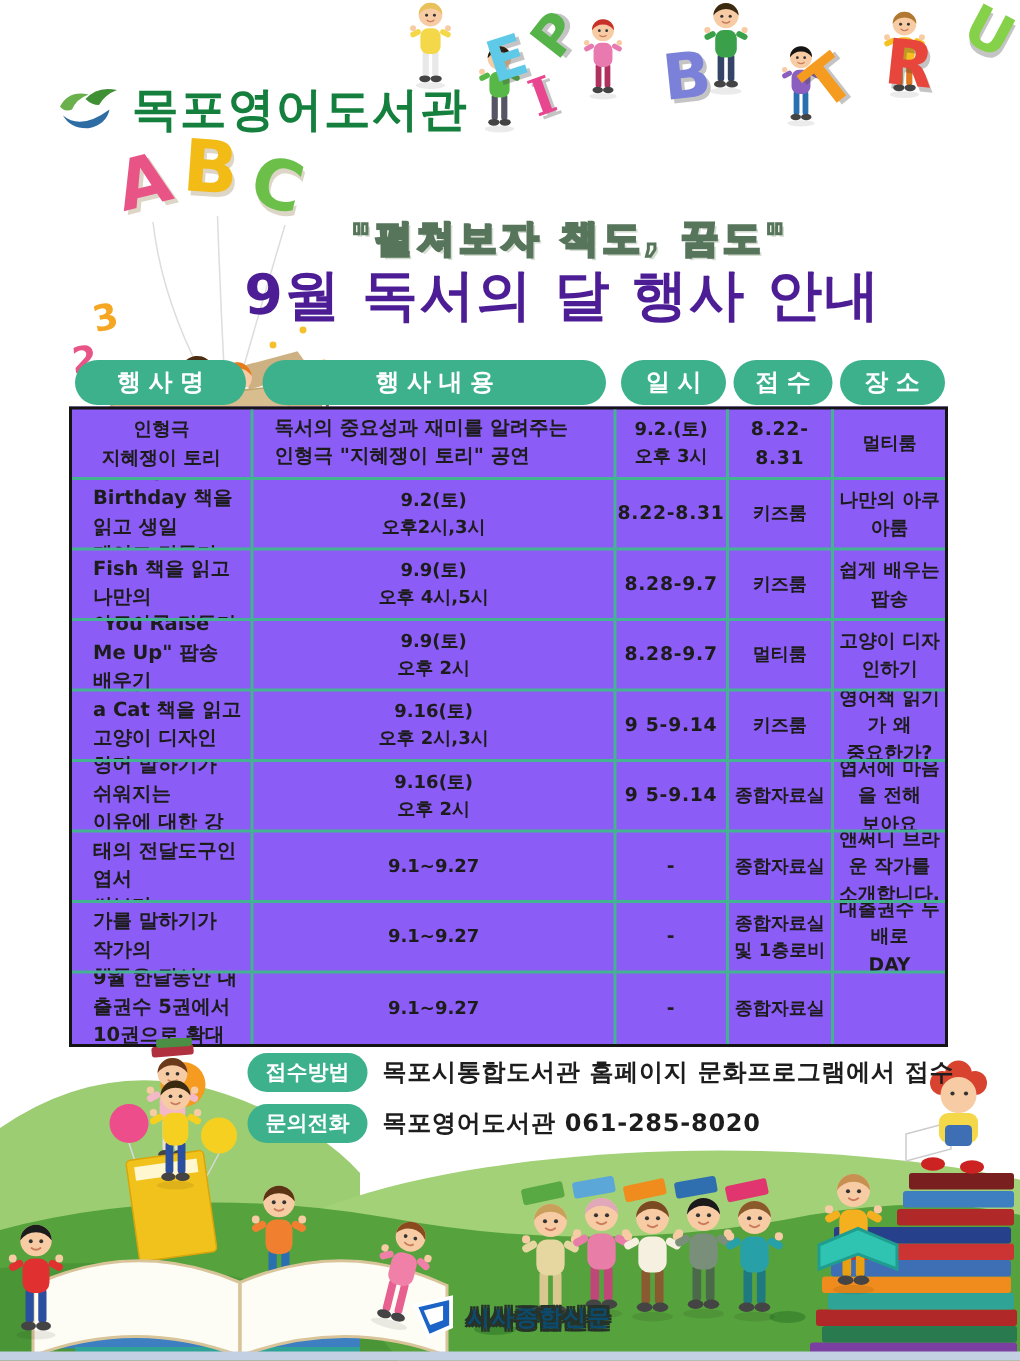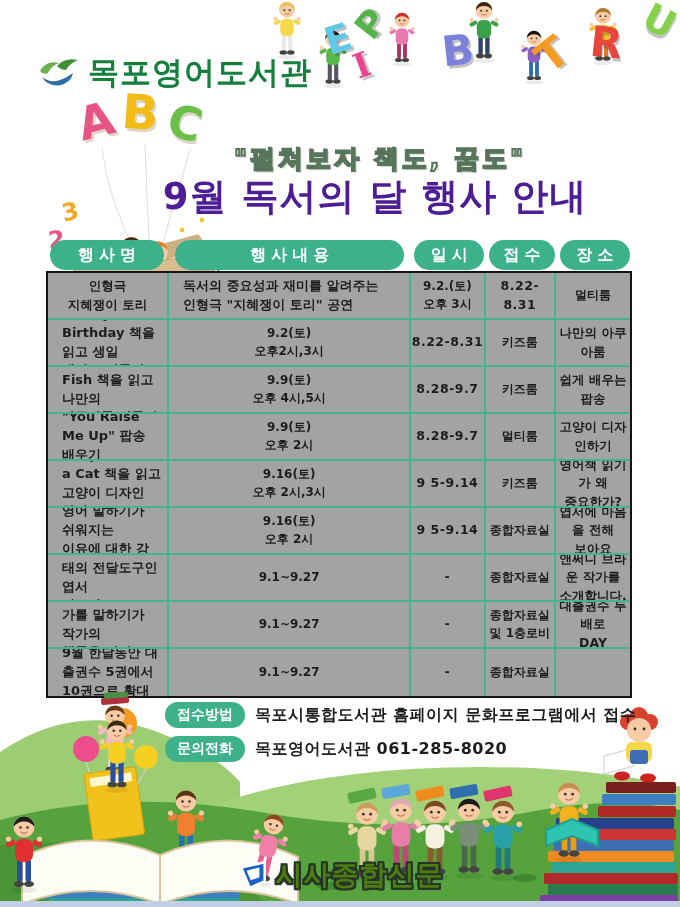--- a/index.html
+++ b/index.html
@@ -49,21 +49,21 @@
          font-size:37px;font-weight:900;letter-spacing:1px;color:#4c1d95;}
 
   
   .tbl{position:absolute;left:46px;top:240px;width:586px;}
   .thead{display:grid;grid-template-columns:20.8% 41.6% 12.8% 12.1% 12.7%;height:30px;}
   .hcell{display:flex;justify-content:center;align-items:center;}
   .pill{background:#3cb18c;color:#fff;font-weight:700;font-size:16px;letter-spacing:5px;
         border-radius:16px;height:30px;line-height:30px;text-align:center;width:94%;
         padding-left:5px;box-sizing:border-box;}
   .tbody{margin-top:1px;border:2.5px solid #141414;display:grid;
-         grid-template-columns:20.8% 41.6% 12.8% 12.1% 12.7%;grid-auto-rows:47px;background:#a3a3a3;}
+         grid-template-columns:20.8% 41.6% 12.8% 12.1% 12.7%;grid-auto-rows:47px;background:#8b5cf6;}
   .cell{display:flex;align-items:center;justify-content:center;text-align:center;
         border-right:2px solid #44b391;border-bottom:2px solid #44b391;
         white-space:pre-line;color:#1c1c1c;font-weight:700;line-height:1.45;overflow:hidden;}
   .cell:nth-child(5n){border-right:none;}
   .cell:nth-child(n+41){border-bottom:none;}
   .c-name{font-size:12.5px;}
   .c-desc{justify-content:flex-start;text-align:left;padding:0 6px 0 14px;font-size:13px;}
   .c-date{font-size:12px;}
   .c-reg{font-size:12.5px;letter-spacing:.5px;}
   .c-place{font-size:12px;}
@@ -72,21 +72,21 @@
   .finfo{position:absolute;left:165px;top:702px;width:480px;z-index:5;}
   .frow{display:flex;align-items:center;gap:10px;margin-bottom:8px;}
   .fpill{background:#3cb18c;color:#fff;font-weight:700;font-size:14px;
          padding:4px 12px;border-radius:15px;white-space:nowrap;}
   .ftext{font-weight:700;font-size:16px;color:#1d1d1d;letter-spacing:.5px;}
 
   
   .scene{position:absolute;left:0;top:692px;width:680px;height:215px;z-index:1;}
   .press{position:absolute;left:0;bottom:14px;width:680px;display:flex;justify-content:center;
          align-items:center;gap:5px;z-index:6;}
-  .press-text{font-size:27px;font-weight:900;color:#4d7c0f;letter-spacing:1px;
+  .press-text{font-size:15px;font-weight:900;color:#0c4a6e;letter-spacing:1px;
       text-shadow:-2px -2px 0 #26332a,2px -2px 0 #26332a,-2px 2px 0 #26332a,2px 2px 0 #26332a,
                    0 -2px 0 #26332a,0 2px 0 #26332a,-2px 0 0 #26332a,2px 0 0 #26332a;}
   .strip{position:absolute;left:0;bottom:0;width:680px;height:5px;background:#c3cfe2;z-index:7;}
 </style>
 </head>
 <body>
 
 <svg width="0" height="0" style="position:absolute" aria-hidden="true">
   <defs>
     <symbol id="kid" viewBox="0 0 40 80">

